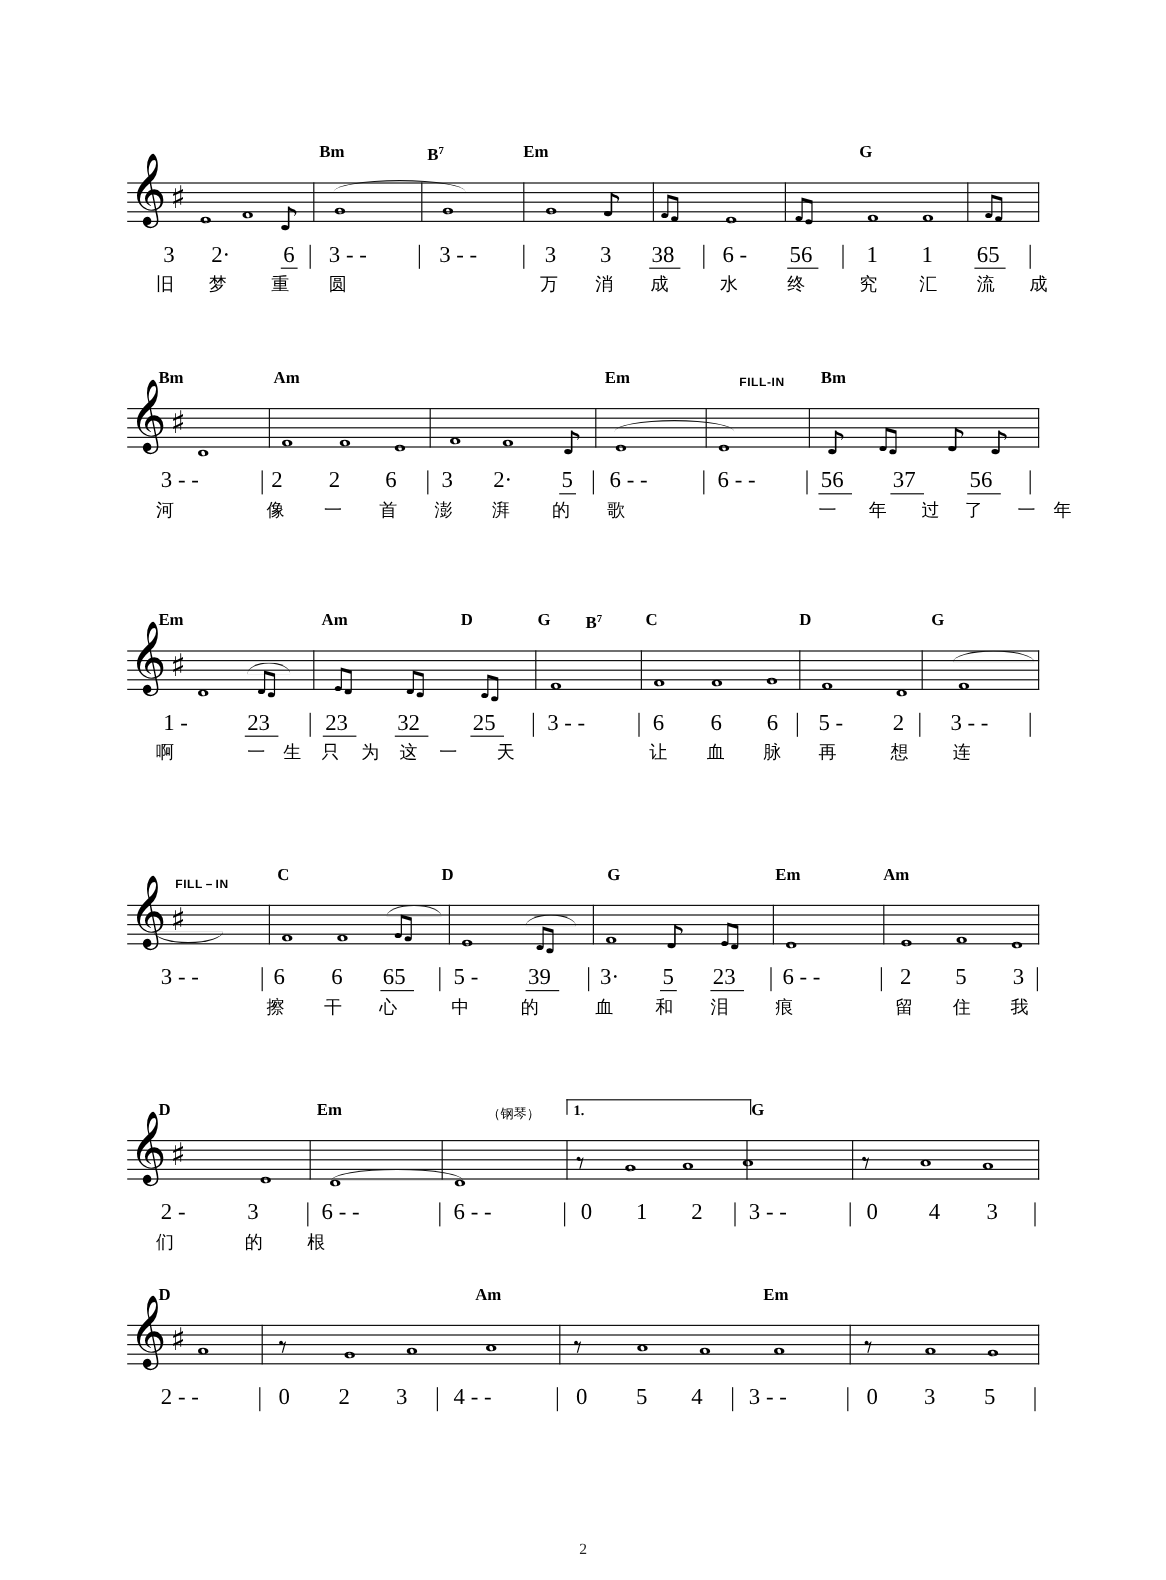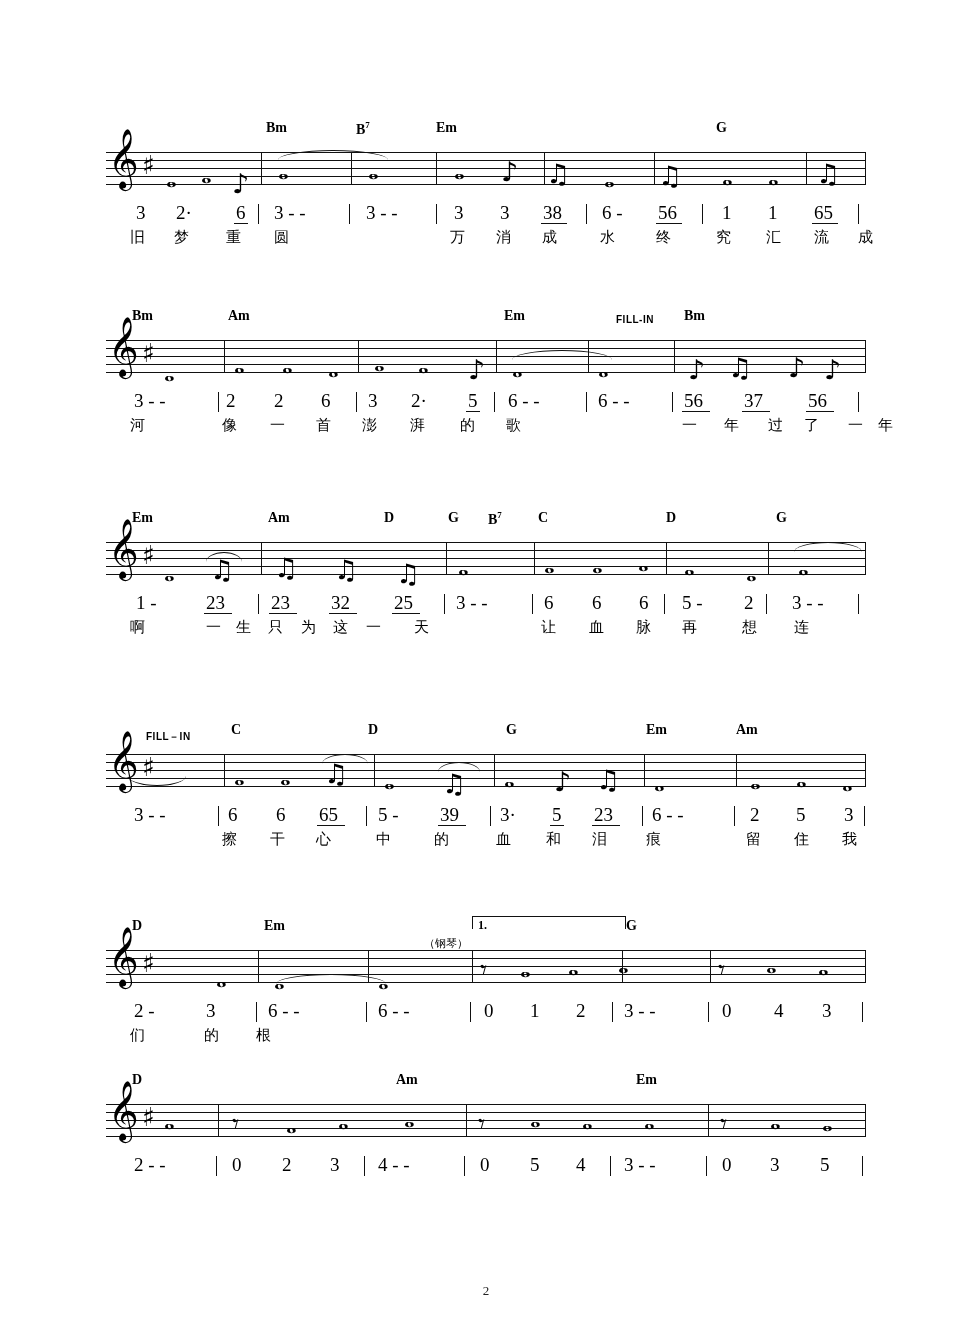--- a/index.html
+++ b/index.html
@@ -508,21 +508,21 @@
       <span class="ly" style="left:688px;">住</span>
       <span class="ly" style="left:736px;">我</span>
     </div>
   </div>
 
   <div class="system" style="position:absolute; left:106px; top:918px; width:760px;">
     <div class="chord-row">
       <span class="chord" style="left:26px;">D</span>
       <span class="chord" style="left:158px;">Em</span>
       <span class="chord" style="left:520px;">G</span>
-      <span class="paren-note" style="left:300px; top:18px;margin-left:18px;">（钢琴）</span>
+      <span class="paren-note" style="left:300px; top:3px;">（钢琴）</span>
       <span class="bracket-label" style="left:372px; top:0px;">1.</span>
       <div class="volta" style="left:366px; top:-2px; width:152px;"></div>
     </div>
     <div class="staff-wrap">
       <div class="staff">
         <div class="line"></div>
           <div class="line"></div>
           <div class="line"></div>
           <div class="line"></div>
           <div class="line"></div>

